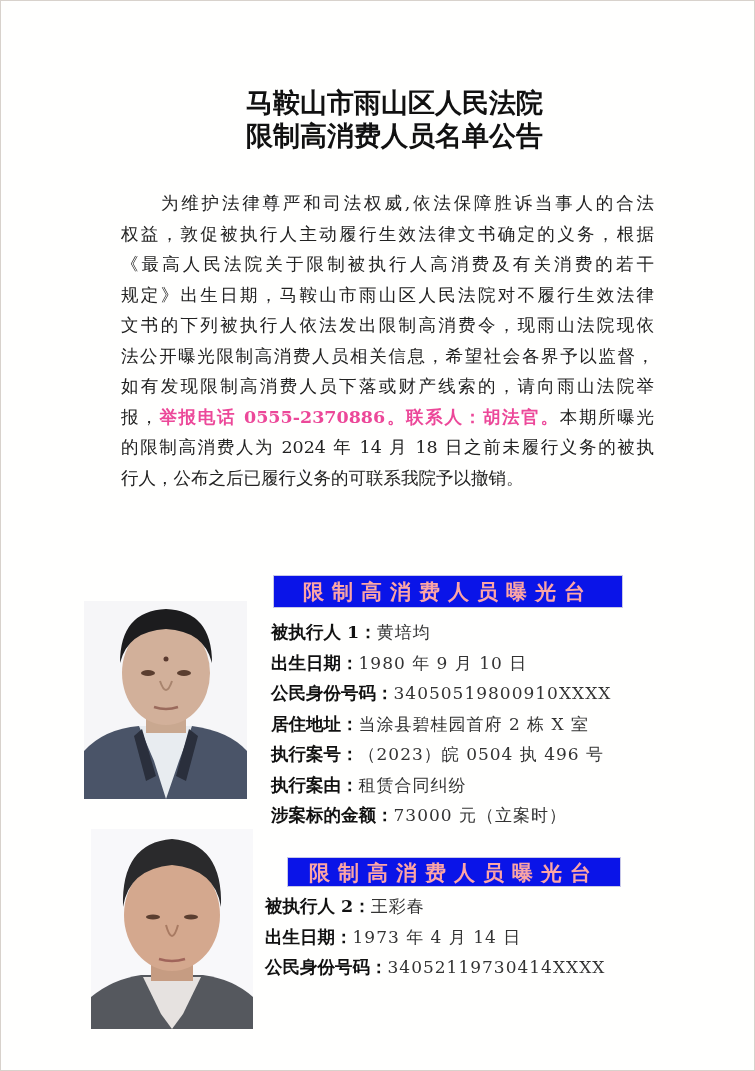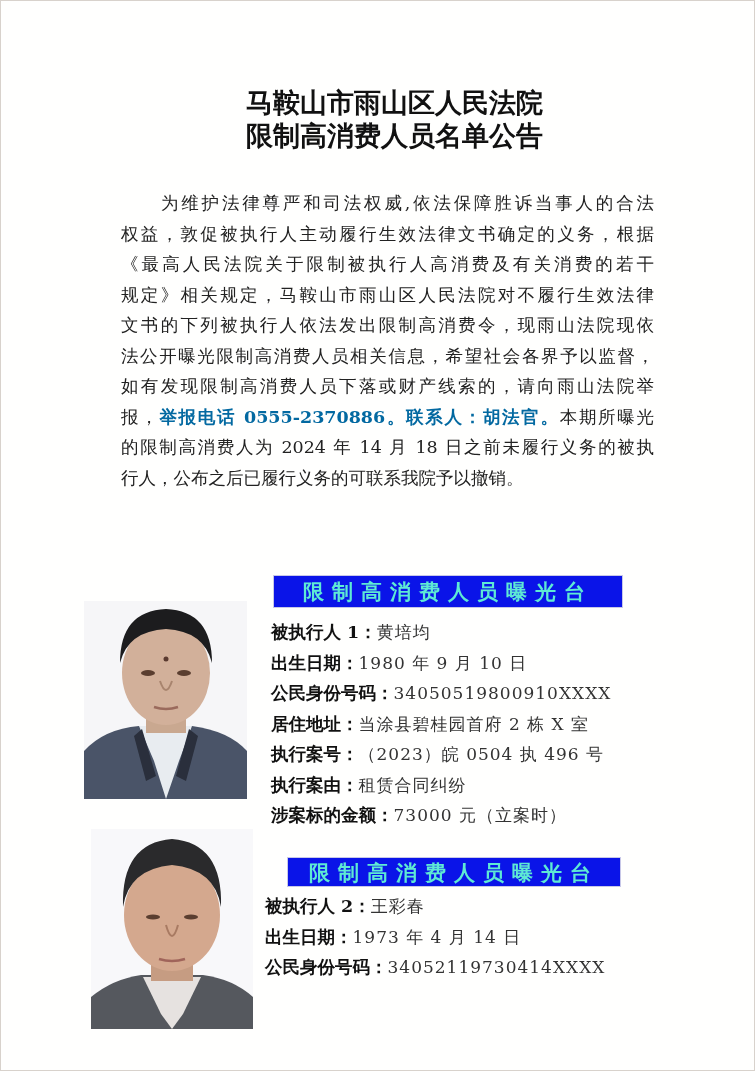--- a/index.html
+++ b/index.html
@@ -21,24 +21,24 @@
   }
   .title.l1 { top: 84px; }
   .title.l2 { top: 117px; }
   .para {
     position: absolute; left: 108px; top: 187px; width: 545px;
     font-size: 17.5px; line-height: 30.5px; color: #222;
   }
   .para .line { display: block; white-space: nowrap; text-align: justify; text-align-last: justify; margin-left: 12px; }
   .para .line.indent { padding-left: 40px; }
   .para .line.last { text-align-last: left; }
-  .para b { font-weight: bold; color: #0369a1; }
+  .para b { font-weight: bold; color: #ec4899; }
   .banner {
     position: absolute; height: 33px; background: #0a14e8;
-    color: #5eead4; font-family: "DejaVu Sans", "Liberation Sans", sans-serif;
+    color: #fca5a5; font-family: "DejaVu Sans", "Liberation Sans", sans-serif;
     font-weight: bold; font-size: 21px; line-height: 33px;
     letter-spacing: 8px; text-align: center; box-sizing: border-box;
     border: 1px solid #c8c8e8;
   }
   .banner.b1 { left: 272px; top: 574px; width: 350px; }
   .banner.b2 { left: 286px; top: 856px; width: 334px; height: 30px; line-height: 30px; }
   .photo {
     position: absolute; background: #f4f4f6; overflow: hidden;
   }
   .photo.p1 { left: 83px; top: 600px; width: 163px; height: 198px; }
@@ -57,21 +57,21 @@
 
 <div class="page">
 
   <div class="title l1">马鞍山市雨山区人民法院</div>
   <div class="title l2">限制高消费人员名单公告</div>
 
   <div class="para">
     <span class="line indent">为维护法律尊严和司法权威,依法保障胜诉当事人的合法</span>
     <span class="line">权益，敦促被执行人主动履行生效法律文书确定的义务，根据</span>
     <span class="line">《最高人民法院关于限制被执行人高消费及有关消费的若干</span>
-    <span class="line">规定》相关规定，马鞍山市雨山区人民法院对不履行生效法律</span>
+    <span class="line">规定》出生日期，马鞍山市雨山区人民法院对不履行生效法律</span>
     <span class="line">文书的下列被执行人依法发出限制高消费令，现雨山法院现依</span>
     <span class="line">法公开曝光限制高消费人员相关信息，希望社会各界予以监督，</span>
     <span class="line">如有发现限制高消费人员下落或财产线索的，请向雨山法院举</span>
     <span class="line"><span>报，</span><b>举报电话 0555-2370886。联系人：胡法官。</b><span>本期所曝光</span></span>
     <span class="line">的限制高消费人为 2024 年 14 月 18 日之前未履行义务的被执</span>
     <span class="line last">行人，公布之后已履行义务的可联系我院予以撤销。</span>
   </div>
 
   <div class="banner b1">限制高消费人员曝光台</div>
 

